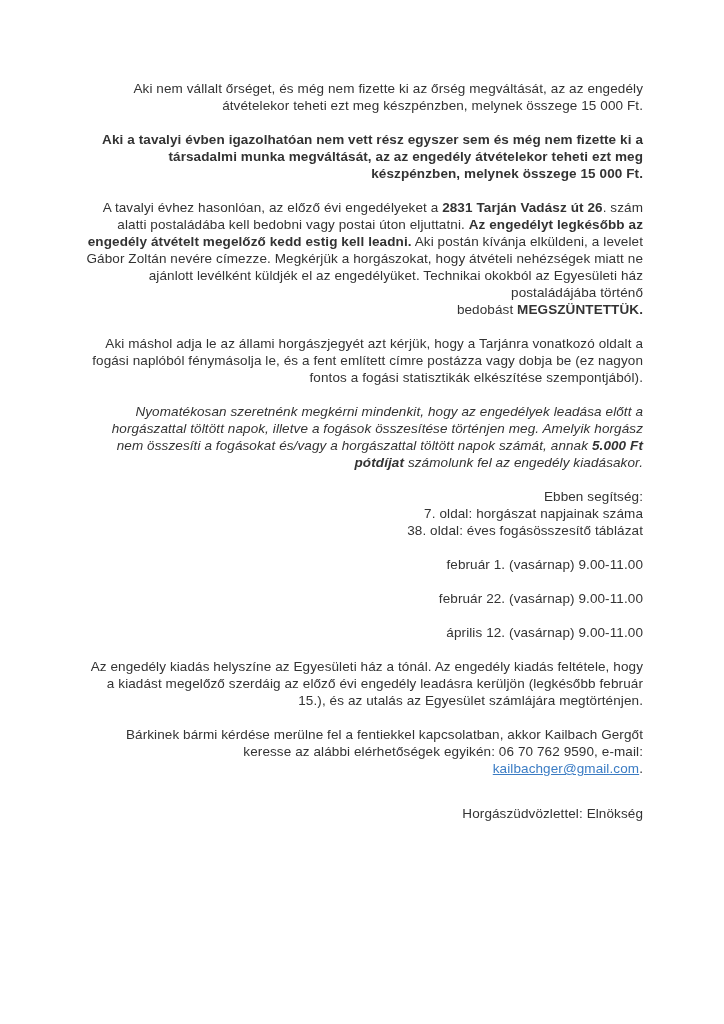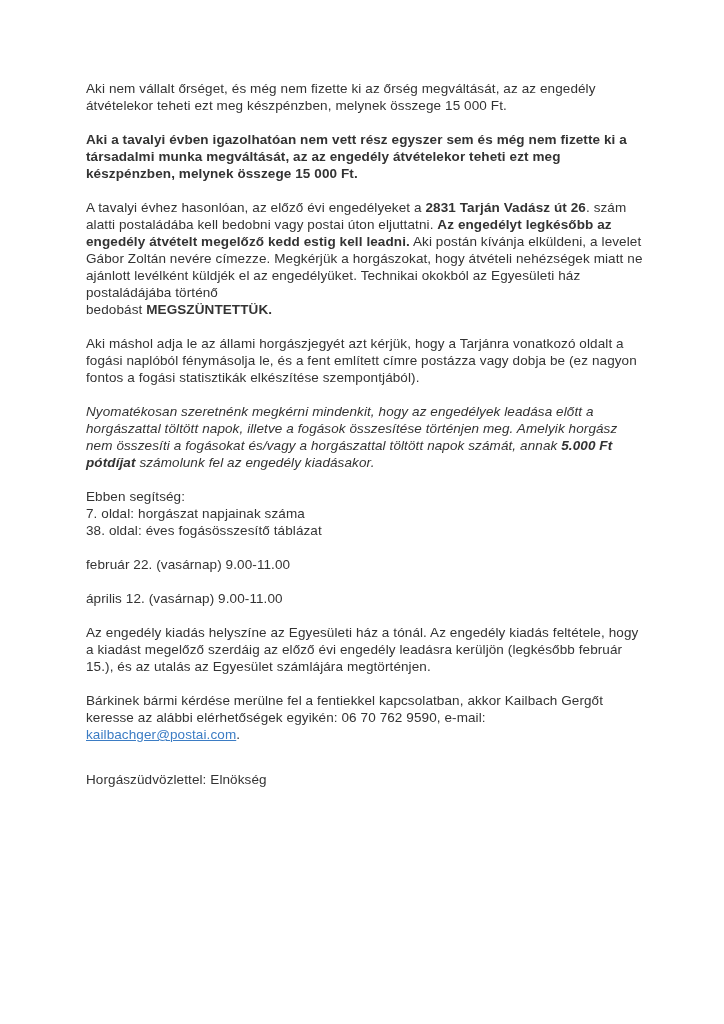--- a/index.html
+++ b/index.html
@@ -12,20 +12,21 @@
   body{
     width:724px;height:1024px;
     background:var(--page-bg);
     font-family:"Liberation Sans","DejaVu Sans",sans-serif;
   }
   .page{
     position:relative;
     width:656px;height:1024px;
     background:var(--page-bg);
     overflow:hidden;
+    text-align:right;
   }
   .content{
     position:absolute;
     left:86px;top:80px;
     width:557px;
     color:var(--text-color);
     font-size:13.5px;
     line-height:17px;
     letter-spacing:0.1px;
   }
@@ -43,19 +44,20 @@
 <body>
 
 <div class="page">
   <div class="content">
       <p class="para"><span>Aki nem vállalt őrséget, és még nem fizette ki az őrség megváltását, az az engedély átvételekor teheti ezt meg készpénzben, melynek összege 15 000 Ft.</span></p>
       <p class="para"><span class="bold">Aki a tavalyi évben igazolhatóan nem vett rész egyszer sem és még nem fizette ki a társadalmi munka megváltását, az az engedély átvételekor teheti ezt meg készpénzben, melynek összege 15 000 Ft.</span></p>
       <p class="para"><span>A tavalyi évhez hasonlóan, az előző évi engedélyeket a </span><span class="bold">2831 Tarján Vadász út 26</span><span>. szám alatti postaládába kell bedobni vagy postai úton eljuttatni. </span><span class="bold">Az engedélyt legkésőbb az engedély átvételt megelőző kedd estig kell leadni.</span><span> Aki postán kívánja elküldeni, a levelet Gábor Zoltán nevére címezze. Megkérjük a horgászokat, hogy átvételi nehézségek miatt ne ajánlott levélként küldjék el az engedélyüket. Technikai okokból az Egyesületi ház postaládájába történő</span><br><span>bedobást </span><span class="bold">MEGSZÜNTETTÜK.</span></p>
       <p class="para"><span>Aki máshol adja le az állami horgászjegyét azt kérjük, hogy a Tarjánra vonatkozó oldalt a fogási naplóból fénymásolja le, és a fent említett címre postázza vagy dobja be (ez nagyon fontos a fogási statisztikák elkészítése szempontjából).</span></p>
       <p class="para"><span class="italic">Nyomatékosan szeretnénk megkérni mindenkit, hogy az engedélyek leadása előtt a horgászattal töltött napok, illetve a fogások összesítése történjen meg. Amelyik horgász nem összesíti a fogásokat és/vagy a horgászattal töltött napok számát, annak </span><span class="bold italic">5.000 Ft pótdíjat</span><span class="italic"> számolunk fel az engedély kiadásakor.</span></p>
       <p class="para"><span>Ebben segítség:</span><br><span>7. oldal: horgászat napjainak száma</span><br><span>38. oldal: éves fogásösszesítő táblázat</span></p>
+      <p class="para"><span>február 1. (vasárnap) 9.00-11.00</span></p>
       <p class="para"><span>február 22. (vasárnap) 9.00-11.00</span></p>
       <p class="para"><span>április 12. (vasárnap) 9.00-11.00</span></p>
       <p class="para"><span>Az engedély kiadás helyszíne az Egyesületi ház a tónál. Az engedély kiadás feltétele, hogy a kiadást megelőző szerdáig az előző évi engedély leadásra kerüljön (legkésőbb február 15.), és az utalás az Egyesület számlájára megtörténjen.</span></p>
-      <p class="para"><span>Bárkinek bármi kérdése merülne fel a fentiekkel kapcsolatban, akkor Kailbach Gergőt keresse az alábbi elérhetőségek egyikén: 06 70 762 9590, e-mail:</span><br><a class="link" href="#">kailbachger@postai.com</a><span>.</span></p>
+      <p class="para"><span>Bárkinek bármi kérdése merülne fel a fentiekkel kapcsolatban, akkor Kailbach Gergőt keresse az alábbi elérhetőségek egyikén: 06 70 762 9590, e-mail:</span><br><a class="link" href="#">kailbachger@gmail.com</a><span>.</span></p>
       <p class="para"><span>Horgászüdvözlettel: Elnökség</span></p>
     </div>
 </div>
 
 </body></html>

